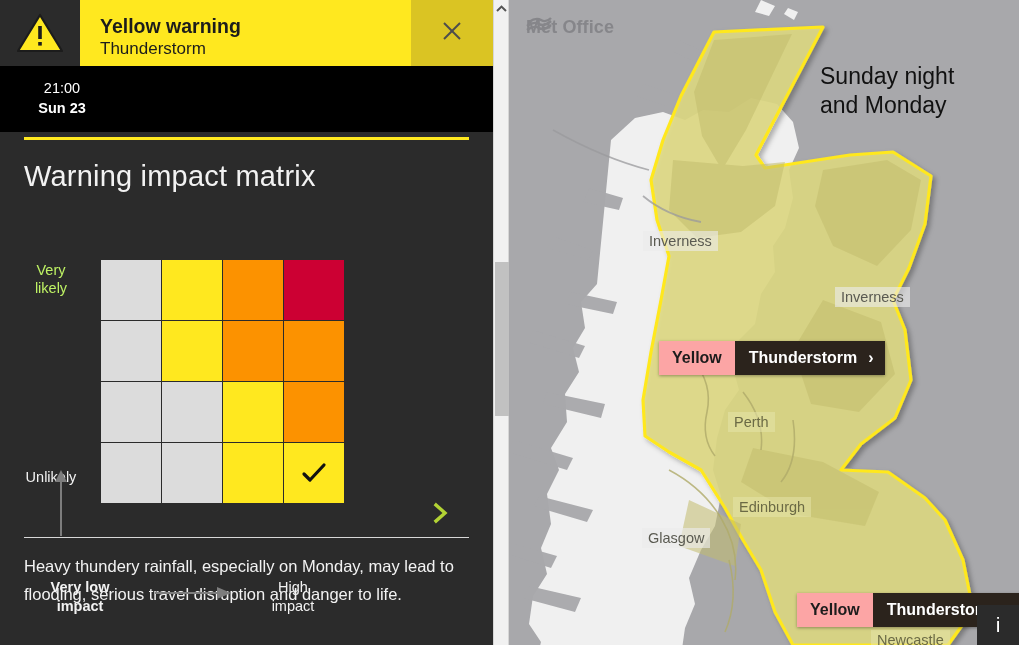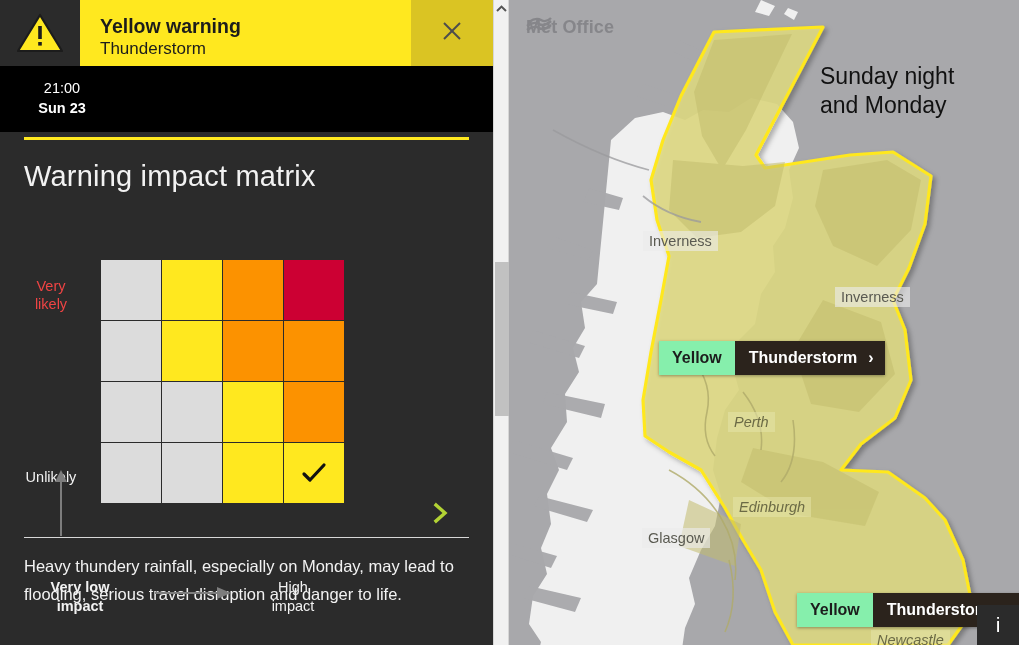--- a/index.html
+++ b/index.html
@@ -71,22 +71,22 @@
     position: absolute; left: 101px; top: 67px;
     display: grid; grid-template-columns: repeat(4, 60px); grid-template-rows: repeat(4, 60px);
     gap: 1px; background: #2b2b2b;
   }
   .cell { width: 60px; height: 60px; position: relative; }
   .tick {
     position: absolute; left: 50%; top: 50%; transform: translate(-50%,-50%);
     width: 28px; height: 28px;
   }
   .lab-vlikely {
-    position: absolute; left: 10px; top: 84px; width: 82px;
-    text-align: center; color: #ef4444; font-size: 14.5px; line-height: 1.25;
+    position: absolute; left: 10px; top: 68px; width: 82px;
+    text-align: center; color: #bef264; font-size: 14.5px; line-height: 1.25;
   }
   .lab-unlikely {
     position: absolute; left: 10px; top: 275px; width: 82px;
     text-align: center; color: #f2f2f2; font-size: 14.5px; line-height: 1.25;
   }
   .v-arrow { position: absolute; left: 50px; top: 275px; width: 22px; height: 68px; }
   .lab-lowimp {
     position: absolute; left: 26px; top: 385px; width: 108px;
     text-align: center; color: #f2f2f2; font-size: 14.5px; line-height: 1.3; font-weight: bold;
   }
@@ -138,28 +138,28 @@
   }
   .map-caption {
     position: absolute; left: 327px; top: 62px;
     color: #111; font-size: 23px; line-height: 1.28;
   }
   .city {
     position: absolute; background: rgba(235,235,235,.62);
     color: #5a5a51; font-size: 14.5px; padding: 2px 6px;
     white-space: nowrap;
   }
-  .city.on-yellow { background: rgba(230,228,170,.55); color: #6b6a45; font-style: italic; }
+  .city.on-yellow { background: rgba(230,228,170,.55); color: #6b6a45; }
 
   .pill {
     position: absolute; display: flex; align-items: stretch;
     box-shadow: 0 1px 3px rgba(0,0,0,.35); cursor: pointer;
   }
   .pill .sev {
-    background: #86efac; color: #1c1c1c; font-size: 16px; font-weight: bold;
+    background: #fca5a5; color: #1c1c1c; font-size: 16px; font-weight: bold;
     padding: 8px 13px; display: flex; align-items: center;
   }
   .pill .typ {
     background: #2b231c; color: #fff; font-size: 16px; font-weight: bold;
     padding: 8px 11px 8px 14px; display: flex; align-items: center; gap: 11px;
   }
   .pill .typ .cv { font-weight: bold; font-size: 16px; }
 
   .info-btn {
     position: absolute; right: 0px; bottom: 0px;

